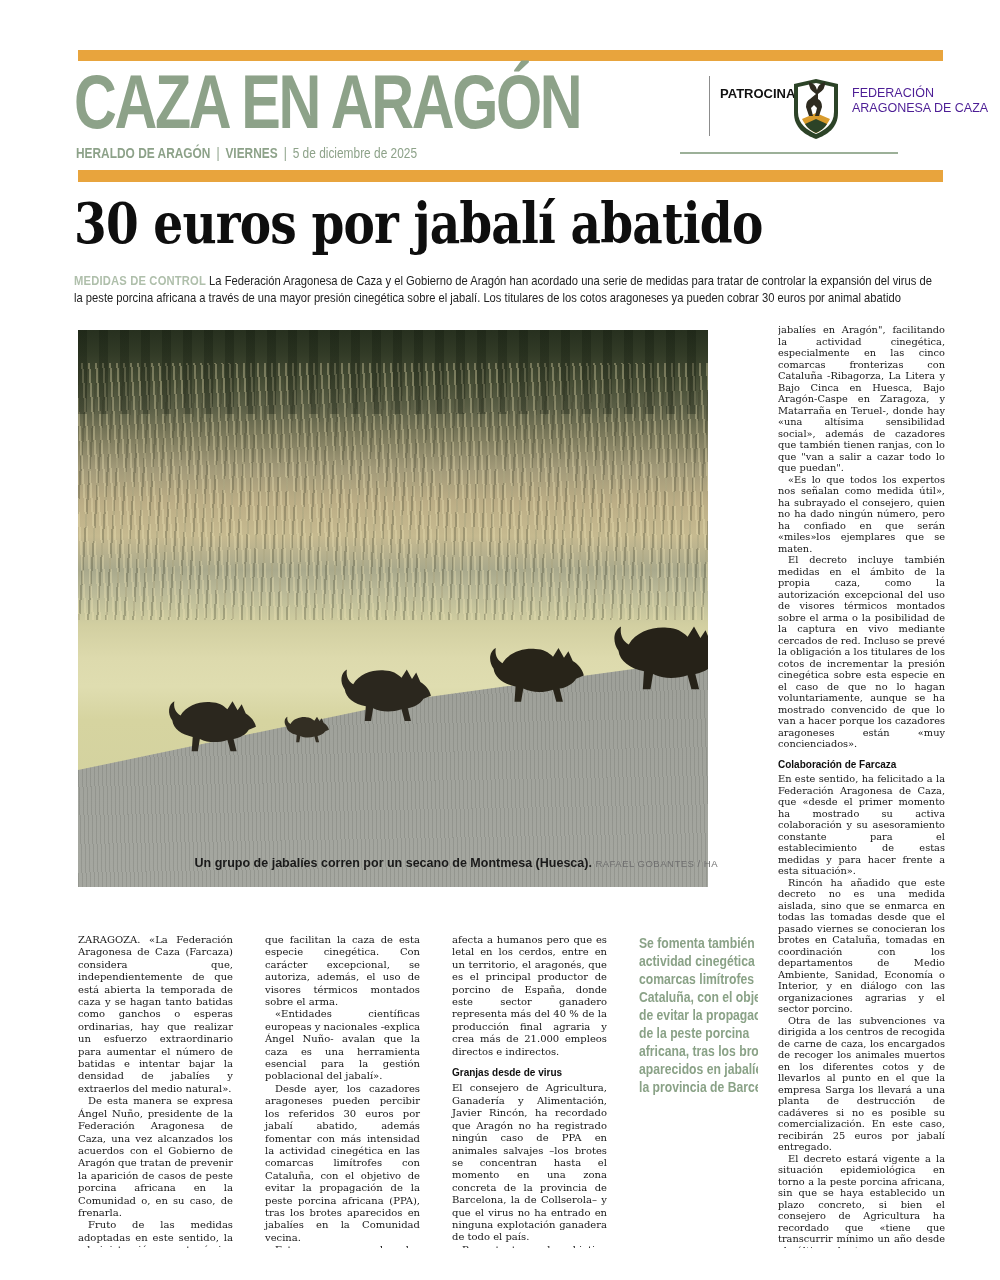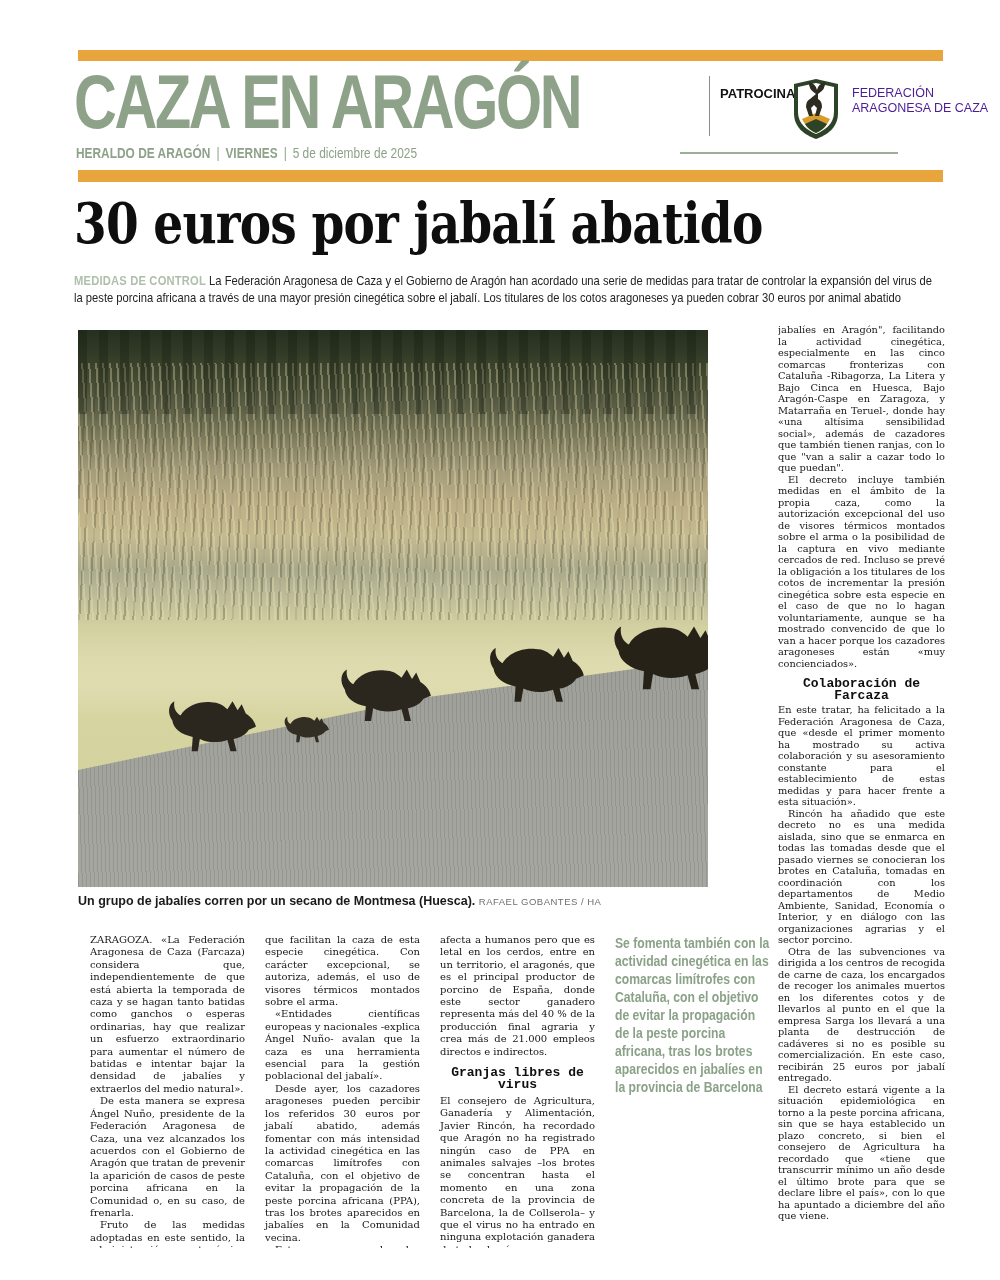--- a/index.html
+++ b/index.html
@@ -49,34 +49,34 @@
       repeating-linear-gradient(94deg, rgba(56,58,38,.28) 0 2px, transparent 2px 9px);}
   .photo::after{content:"";position:absolute;left:0;top:0;width:100%;height:15%;
     background:repeating-linear-gradient(90deg, rgba(16,24,12,.55) 0 9px, transparent 9px 21px);opacity:.55;}
   .field{position:absolute;left:0;top:0;width:100%;height:100%;
     background:
       repeating-linear-gradient(88deg, rgba(84,86,80,.20) 0 1px, transparent 1px 4px),
       linear-gradient(180deg,#afb1aa 0%,#9b9d96 45%,#a5a7a0 100%);
     clip-path:polygon(0 79%, 55% 66%, 100% 59%, 100% 100%, 0 100%);}
   .boars{position:absolute;left:0;top:0;}
 
-  .caption{position:absolute;left:70px;top:894px;width:640px;font-size:12.5px;font-weight:700;color:#1a1a1a;}
+  .caption{position:absolute;left:70px;top:856px;width:640px;font-size:12.5px;font-weight:700;color:#1a1a1a;text-align:right;}
   .caption .credit{font-weight:400;font-size:9.5px;letter-spacing:.5px;color:#6e6e6e;}
 
   .serif-col{font-family:"DejaVu Serif",serif;text-align:justify;color:#161616;}
   .serif-col p{margin:0;}
   .serif-col p + p{text-indent:10px;}
 
   .right-col{position:absolute;left:770px;top:324px;width:167px;height:924px;overflow:hidden;
     font-size:9.8px;line-height:11.5px;}
-  .col-heading{font-family:Liberation Mono, monospace;font-weight:700;font-size:13px;
-    margin:9px 0 3px 0 !important;text-indent:0 !important;text-align:center;color:#0f0f0f;}
+  .col-heading{font-family:Liberation Sans, sans-serif;font-weight:700;font-size:10px;
+    margin:9px 0 3px 0 !important;text-indent:0 !important;text-align:left;color:#0f0f0f;}
 
-  .bottom-cols{position:absolute;left:82px;top:934px;width:680px;height:314px;overflow:hidden;
-    display:grid;grid-template-columns:repeat(4,155px);column-gap:20px;}
+  .bottom-cols{position:absolute;left:70px;top:934px;width:680px;height:314px;overflow:hidden;
+    display:grid;grid-template-columns:repeat(4,155px);column-gap:32px;}
   .bottom-cols .col{font-size:10px;line-height:12.4px;}
 
   .pullquote{font-family:"Liberation Sans",sans-serif;font-weight:700;font-size:14.5px;line-height:18px;
     color:#8aa287;width:186px;transform:scaleX(.84);transform-origin:0 0;text-align:left;margin-bottom:52px;}
 </style>
 </head>
 <body>
 
 <div id="page">
 
@@ -142,33 +142,34 @@
       <p>Fruto de las medidas adoptadas en este sentido, la administración autonómica abonará a los titulares de los cotos 30 euros por jabalí cobrado, al margen de otro tipo de disposiciones</p>
     </div>
     <div class="col serif-col">
       <p>que facilitan la caza de esta especie cinegética. Con carácter excepcional, se autoriza, además, el uso de visores térmicos montados sobre el arma.</p>
       <p>«Entidades científicas europeas y nacionales -explica Ángel Nuño- avalan que la caza es una herramienta esencial para la gestión poblacional del jabalí».</p>
       <p>Desde ayer, los cazadores aragoneses pueden percibir los referidos 30 euros por jabalí abatido, además fomentar con más intensidad la actividad cinegética en las comarcas limítrofes con Cataluña, con el objetivo de evitar la propagación de la peste porcina africana (PPA), tras los brotes aparecidos en jabalíes en la Comunidad vecina.</p>
       <p>Esta es una de las principales medidas acordadas en un Consejo de Gobierno extraordinario para tratar de evitar que esta enfermedad, que no</p>
     </div>
     <div class="col serif-col">
       <p>afecta a humanos pero que es letal en los cerdos, entre en un territorio, el aragonés, que es el principal productor de porcino de España, donde este sector ganadero representa más del 40 % de la producción final agraria y crea más de 21.000 empleos directos e indirectos.</p>
-      <p class="col-heading">Granjas libres de virus</p>
+      <p class="col-heading">Granjas desde de virus</p>
       <p style="text-indent:0;">El consejero de Agricultura, Ganadería y Alimentación, Javier Rincón, ha recordado que Aragón no ha registrado ningún caso de PPA en animales salvajes –los brotes se concentran hasta el momento en una zona concreta de la provincia de Barcelona, la de Collserola– y que el virus no ha entrado en ninguna explotación ganadera de todo el país.</p>
       <p>Por tanto, el objetivo principal de este decreto ley es la prevención, «tratar de evitar que la enfermedad</p>
     </div>
     <div class="col serif-col">
       <div class="pullquote">Se fomenta también con la actividad cinegética en las comarcas limítrofes con Cataluña, con el objetivo de evitar la propagación de la peste porcina africana, tras los brotes aparecidos en jabalíes en la provincia de Barcelona</div>
     </div>
   </div>
 
   <div class="right-col serif-col">
     <p>jabalíes en Aragón", facilitando la actividad cinegética, especialmente en las cinco comarcas fronterizas con Cataluña -Ribagorza, La Litera y Bajo Cinca en Huesca, Bajo Aragón-Caspe en Zaragoza, y Matarraña en Teruel-, donde hay «una altísima sensibilidad social», además de cazadores que también tienen ranjas, con lo que "van a salir a cazar todo lo que puedan".</p>
+    <p>«Es lo que todos los expertos nos señalan como medida útil», ha subrayado el consejero, quien no ha dado ningún número, pero ha confiado en que serán «miles»los ejemplares que se maten.</p>
     <p>El decreto incluye también medidas en el ámbito de la propia caza, como la autorización excepcional del uso de visores térmicos montados sobre el arma o la posibilidad de la captura en vivo mediante cercados de red. Incluso se prevé la obligación a los titulares de los cotos de incrementar la presión cinegética sobre esta especie en el caso de que no lo hagan voluntariamente, aunque se ha mostrado convencido de que lo van a hacer porque los cazadores aragoneses están «muy concienciados».</p>
     <p class="col-heading">Colaboración de Farcaza</p>
-    <p style="text-indent:0;">En este tratar, ha felicitado a la Federación Aragonesa de Caza, que «desde el primer momento ha mostrado su activa colaboración y su asesoramiento constante para el establecimiento de estas medidas y para hacer frente a esta situación».</p>
+    <p style="text-indent:0;">En este sentido, ha felicitado a la Federación Aragonesa de Caza, que «desde el primer momento ha mostrado su activa colaboración y su asesoramiento constante para el establecimiento de estas medidas y para hacer frente a esta situación».</p>
     <p>Rincón ha añadido que este decreto no es una medida aislada, sino que se enmarca en todas las tomadas desde que el pasado viernes se conocieran los brotes en Cataluña, tomadas en coordinación con los departamentos de Medio Ambiente, Sanidad, Economía o Interior, y en diálogo con las organizaciones agrarias y el sector porcino.</p>
     <p>Otra de las subvenciones va dirigida a los centros de recogida de carne de caza, los encargados de recoger los animales muertos en los diferentes cotos y de llevarlos al punto en el que la empresa Sarga los llevará a una planta de destrucción de cadáveres si no es posible su comercialización. En este caso, recibirán 25 euros por jabalí entregado.</p>
     <p>El decreto estará vigente a la situación epidemiológica en torno a la peste porcina africana, sin que se haya establecido un plazo concreto, si bien el consejero de Agricultura ha recordado que «tiene que transcurrir mínimo un año desde el último brote para que se declare libre el país», con lo que ha apuntado a diciembre del año que viene.</p>
 
   </div>
 
 </div>
 
 </body></html>

